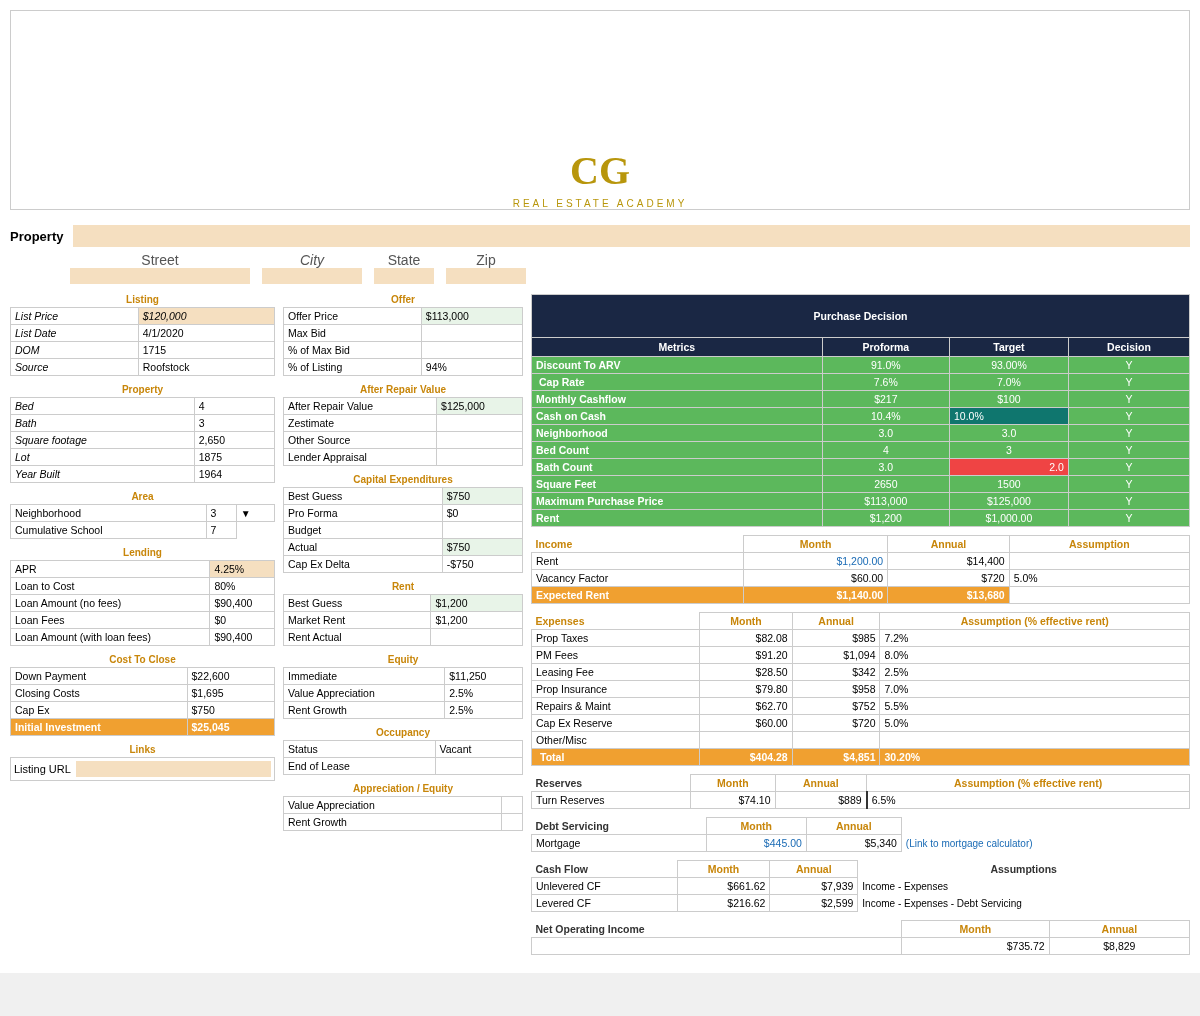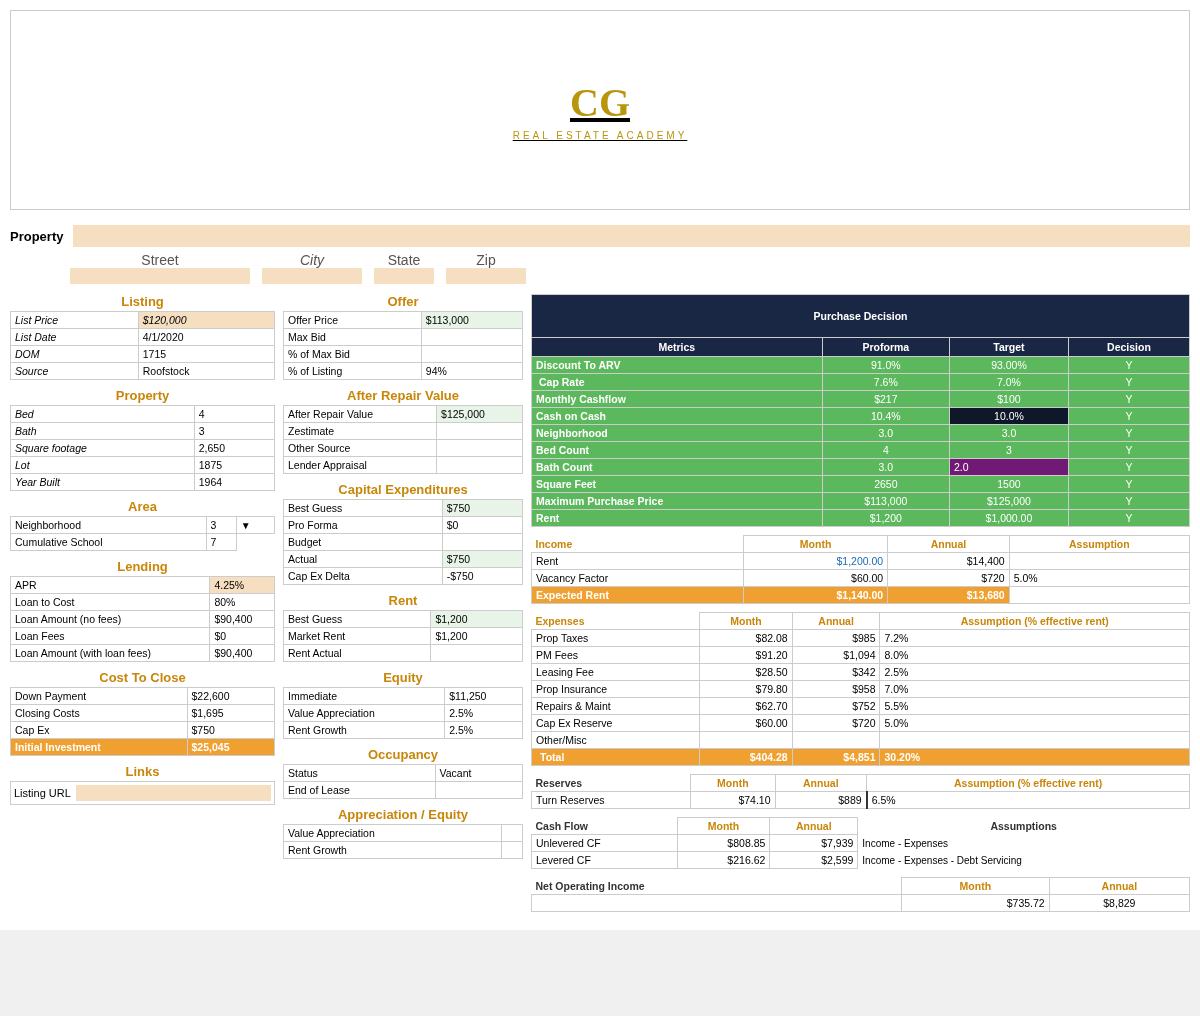--- a/index.html
+++ b/index.html
@@ -5,35 +5,34 @@
     * { box-sizing: border-box; margin: 0; padding: 0; }
     body { font-family: Arial, sans-serif; font-size: 11px; background: #f0f0f0; }
 
     .page { background: white; width: 1200px; margin: 0 auto; padding: 10px; }
 
     
     .header-box {
       border: 1px solid #ccc;
       height: 200px;
       display: flex;
-      align-items: center;
+      align-items: flex-end;
       justify-content: center;
       margin-bottom: 15px;
-      text-decoration: underline;
     }
     .logo-area { text-align: center; }
     .logo-symbol { font-size: 40px; color: #b8960c; font-weight: bold; font-family: serif; }
     .logo-text { font-size: 10px; letter-spacing: 3px; color: #b8960c; margin-top: 4px; }
 
     
     .section-title {
       color: #c8860a;
       text-align: center;
       font-weight: bold;
-      font-size: 13px;
+      font-size: 10px;
       margin-bottom: 2px;
     }
 
     
     table { border-collapse: collapse; width: 100%; }
     td, th { border: 1px solid #ccc; padding: 2px 4px; font-size: 10.5px; }
     .peach-bg { background: #f5dfc0 !important; }
     .orange-bg { background: #f0a030 !important; color: white !important; font-weight: bold; }
 
     .property-header { display: flex; align-items: center; gap: 10px; margin-bottom: 5px; }
@@ -402,39 +401,39 @@
             </tr>
             <tr>
               <td style="background:#5cb85c; color:white; font-weight:bold;">Monthly Cashflow</td>
               <td style="background:#5cb85c; color:white; text-align:center;">$217</td>
               <td style="background:#5cb85c; color:white; text-align:center;">$100</td>
               <td style="background:#5cb85c; color:white; text-align:center;">Y</td>
             </tr>
             <tr>
               <td style="background:#5cb85c; color:white; font-weight:bold;">Cash on Cash</td>
               <td style="background:#5cb85c; color:white; text-align:center;">10.4%</td>
-              <td style="background:#0f172a; color:white; text-align:center;">10.0%</td>
+              <td style="background:#0f766e; color:white; text-align:left;">10.0%</td>
               <td style="background:#5cb85c; color:white; text-align:center;">Y</td>
             </tr>
             <tr>
               <td style="background:#5cb85c; color:white; font-weight:bold;">Neighborhood</td>
               <td style="background:#5cb85c; color:white; text-align:center;">3.0</td>
               <td style="background:#5cb85c; color:white; text-align:center;">3.0</td>
               <td style="background:#5cb85c; color:white; text-align:center;">Y</td>
             </tr>
             <tr>
               <td style="background:#5cb85c; color:white; font-weight:bold;">Bed Count</td>
               <td style="background:#5cb85c; color:white; text-align:center;">4</td>
               <td style="background:#5cb85c; color:white; text-align:center;">3</td>
               <td style="background:#5cb85c; color:white; text-align:center;">Y</td>
             </tr>
             <tr>
               <td style="background:#5cb85c; color:white; font-weight:bold;">Bath Count</td>
               <td style="background:#5cb85c; color:white; text-align:center;">3.0</td>
-              <td style="background:#701a75; color:white; text-align:left;">2.0</td>
+              <td style="background:#ef4444; color:white; text-align:right;">2.0</td>
               <td style="background:#5cb85c; color:white; text-align:center;">Y</td>
             </tr>
             <tr>
               <td style="background:#5cb85c; color:white; font-weight:bold;">Square Feet</td>
               <td style="background:#5cb85c; color:white; text-align:center;">2650</td>
               <td style="background:#5cb85c; color:white; text-align:center;">1500</td>
               <td style="background:#5cb85c; color:white; text-align:center;">Y</td>
             </tr>
             <tr>
               <td style="background:#5cb85c; color:white; font-weight:bold;">Maximum Purchase Price</td>
@@ -562,35 +561,55 @@
             <tr>
               <td>Turn Reserves</td>
               <td style="text-align:right;">$74.10</td>
               <td style="text-align:right; border-right: 2px solid #333;">$889</td>
               <td>6.5%</td>
             </tr>
           </tbody>
         </table>
       </div>
 
+      <div class="section-gap">
+        <table>
+          <thead>
+            <tr>
+              <th style="background:white; color:#333; font-weight:bold; border:none; text-align:left;">Debt Servicing</th>
+              <th style="background:white; color:#c8860a; font-weight:bold; border:1px solid #ccc;">Month</th>
+              <th style="background:white; color:#c8860a; font-weight:bold; border:1px solid #ccc;">Annual</th>
+              <th style="background:white; border:none;"></th>
+            </tr>
+          </thead>
+          <tbody>
+            <tr>
+              <td>Mortgage</td>
+              <td style="color:#1a6bb5; text-align:right;">$445.00</td>
+              <td style="text-align:right;">$5,340</td>
+              <td style="color:#1a6bb5; border:none; font-size:10px;">(Link to mortgage calculator)</td>
+            </tr>
+          </tbody>
+        </table>
+      </div>
 
       <div class="section-gap">
         <table>
           <thead>
             <tr>
               <th style="background:white; color:#333; font-weight:bold; border:none; text-align:left;">Cash Flow</th>
               <th style="background:white; color:#c8860a; font-weight:bold; border:1px solid #ccc;">Month</th>
               <th style="background:white; color:#c8860a; font-weight:bold; border:1px solid #ccc;">Annual</th>
               <th style="background:white; color:#333; font-weight:bold; border:none;">Assumptions</th>
             </tr>
           </thead>
           <tbody>
             <tr>
               <td>Unlevered CF</td>
-              <td style="text-align:right;">$808.85</td>
+              <td style="text-align:right;">$661.62</td>
               <td style="text-align:right;">$7,939</td>
               <td style="border:none; font-size:10px;">Income - Expenses</td>
             </tr>
             <tr>
               <td>Levered CF</td>
               <td style="text-align:right;">$216.62</td>
               <td style="text-align:right;">$2,599</td>
               <td style="border:none; font-size:10px;">Income - Expenses - Debt Servicing</td>
             </tr>
           </tbody>

